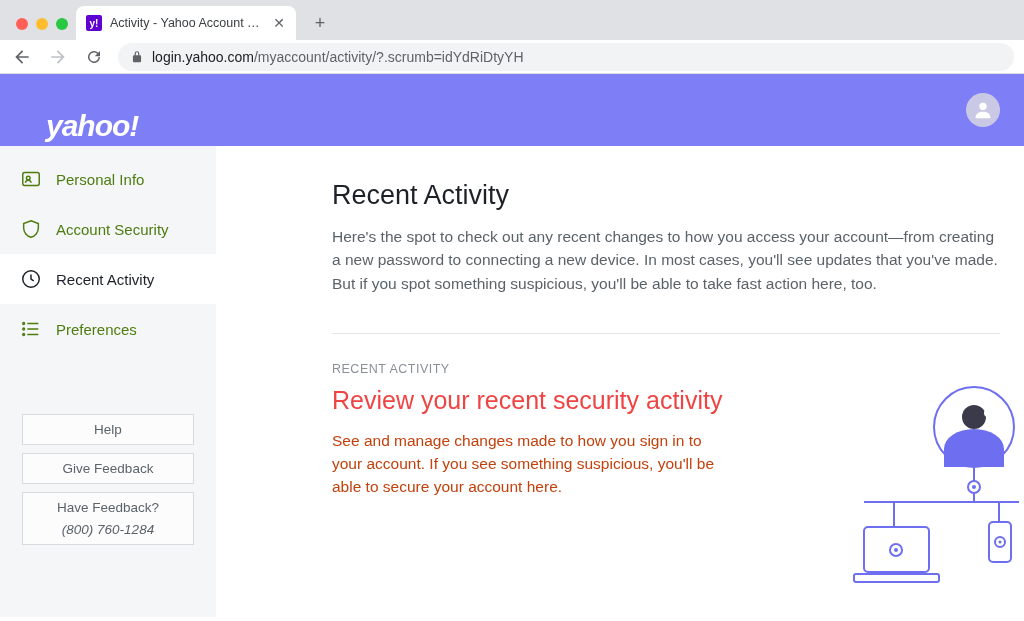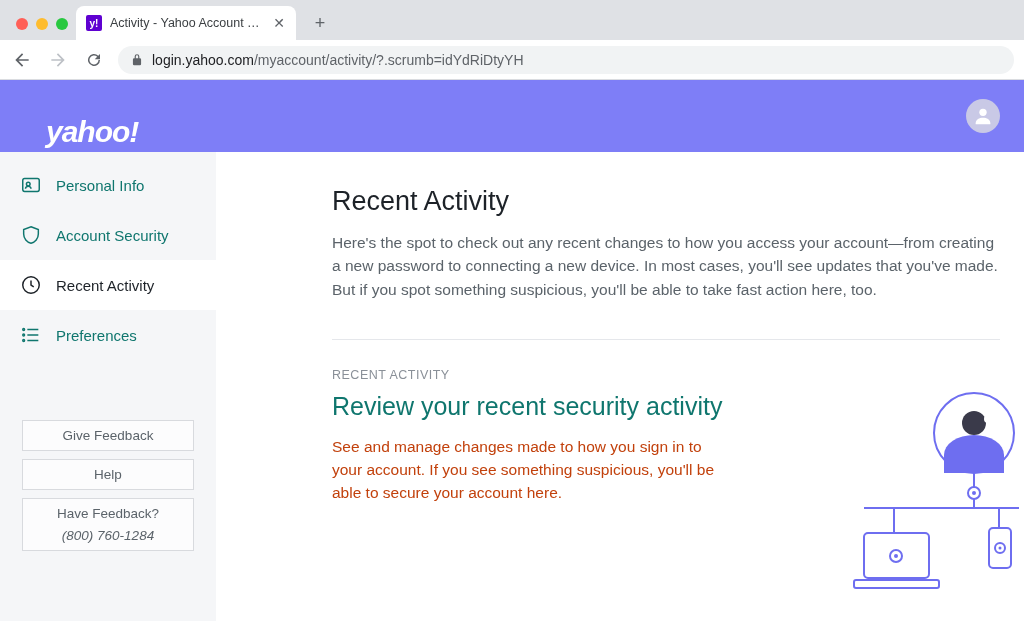--- a/index.html
+++ b/index.html
@@ -11,50 +11,50 @@
     .traffic-lights { display: flex; gap: 8px; align-items: center; padding: 0 8px 10px 4px; }
     .tl { width: 12px; height: 12px; border-radius: 50%; }
     .tl-red { background: #ff5f57; }
     .tl-yellow { background: #febc2e; }
     .tl-green { background: #28c840; }
     .tab { background: #fff; height: 34px; width: 220px; border-radius: 8px 8px 0 0; display: flex; align-items: center; padding: 0 10px; gap: 8px; font-size: 12.5px; color: #3c4043; }
     .tab-favicon { width: 16px; height: 16px; background: #5f01d1; color: #fff; font-size: 10px; font-weight: bold; display: flex; align-items: center; justify-content: center; border-radius: 2px; }
     .tab-title { flex: 1; white-space: nowrap; overflow: hidden; text-overflow: ellipsis; }
     .tab-close { width: 14px; height: 14px; display: flex; align-items: center; justify-content: center; color: #5f6368; font-size: 14px; cursor: pointer; }
     .newtab { width: 28px; height: 28px; display: flex; align-items: center; justify-content: center; font-size: 18px; color: #5f6368; margin-left: 10px; margin-bottom: 3px; cursor: pointer; }
-    .addrbar { background: #fff; height: 40px; display: flex; align-items: center; padding: 0 10px; gap: 12px; border-bottom: 1px solid #dadce0; }
+    .addrbar { background: #fff; height: 34px; display: flex; align-items: center; padding: 0 10px; gap: 12px; border-bottom: 1px solid #dadce0; }
     .nav-btn { width: 24px; height: 24px; display: flex; align-items: center; justify-content: center; cursor: pointer; }
     .nav-btn svg { fill: #5f6368; }
     .nav-btn.disabled svg { fill: #bdc1c6; }
     .url-box { flex: 1; height: 28px; background: #f1f3f4; border-radius: 14px; display: flex; align-items: center; padding: 0 12px; gap: 8px; font-size: 14px; color: #5f6368; }
     .url-box .domain { color: #202124; }
     .lock-icon { width: 14px; height: 14px; }
 
     
     .yahoo-top { background: #7e7ef7; height: 72px; display: flex; align-items: center; justify-content: space-between; padding: 0 24px 0 46px; }
     .yahoo-logo { color: #fff; font-size: 30px; font-weight: 800; letter-spacing: -1px; font-style: italic; margin-top: 32px; }
     .avatar { width: 34px; height: 34px; border-radius: 50%; background: #c9c9e6; display: flex; align-items: center; justify-content: center; }
 
     
     .main { display: flex; height: calc(621px - 40px - 38px - 72px); }
     .sidebar { width: 216px; background: #f5f6f8; display: flex; flex-direction: column; }
     .side-nav { padding-top: 8px; }
-    .side-item { display: flex; align-items: center; gap: 14px; padding: 14px 20px; font-size: 15px; color: #0f766e; cursor: pointer; }
+    .side-item { display: flex; align-items: center; gap: 14px; padding: 14px 20px; font-size: 15px; color: #4d7c0f; cursor: pointer; }
     .side-item.active { background: #fff; color: #1d2228; font-weight: 500; }
     .side-item svg { width: 22px; height: 22px; fill: none; stroke: currentColor; stroke-width: 1.6; }
     .side-helpbox { margin-top: 60px; padding: 0 22px; display: flex; flex-direction: column; gap: 8px; }
     .help-btn { border: 1px solid #d8dade; background: #fcfcfd; padding: 7px 6px; font-size: 13.5px; color: #5b636a; text-align: center; cursor: pointer; }
     .help-btn .sub { display: block; margin-top: 7px; font-style: italic; }
 
     .content { flex: 1; padding: 34px 24px 0 116px; overflow: hidden; position: relative; }
     .page-title { font-size: 27px; color: #1d2228; font-weight: 400; margin-bottom: 14px; }
     .page-desc { font-size: 15.5px; line-height: 1.5; color: #5b636a; max-width: 680px; }
     .divider { border: none; border-top: 1px solid #e5e7eb; margin: 38px 0 28px 0; }
     .section-label { font-size: 12.5px; letter-spacing: 0.5px; color: #8a9098; margin-bottom: 10px; }
-    .section-title { font-size: 25px; color: #0f766e; font-weight: 400; margin-bottom: 14px; }
+    .section-title { font-size: 25px; color: #ef4444; font-weight: 400; margin-bottom: 14px; }
     .section-desc { font-size: 15.5px; line-height: 1.5; color: #c2410c; max-width: 400px; }
     .illustration { position: absolute; right: 0; bottom: 20px; width: 200px; height: 220px; }
   </style>
 </head>
 <body>
 
 <div class="browser-chrome">
   <div class="tabbar">
     <div class="traffic-lights">
       <div class="tl tl-red"></div>
@@ -131,22 +131,22 @@
         <svg viewBox="0 0 24 24">
             <path d="M8 6h12M8 12h12M8 18h12"></path>
             <circle cx="4" cy="6" r="1"></circle>
             <circle cx="4" cy="12" r="1"></circle>
             <circle cx="4" cy="18" r="1"></circle>
           </svg>
         <span>Preferences</span>
       </div>
     </nav>
     <div class="side-helpbox">
+      <div class="help-btn">Help</div>
       <div class="help-btn">Give Feedback</div>
-      <div class="help-btn">Help</div>
       <div class="help-btn">
         <span>Have Feedback?</span>
         <span class="sub">(800) 760-1284</span>
       </div>
     </div>
   </aside>
 
   <main class="content">
     <h1 class="page-title">Recent Activity</h1>
     <p class="page-desc">Here's the spot to check out any recent changes to how you access your account—from creating a new password to connecting a new device. In most cases, you'll see updates that you've made. But if you spot something suspicious, you'll be able to take fast action here, too.</p>

